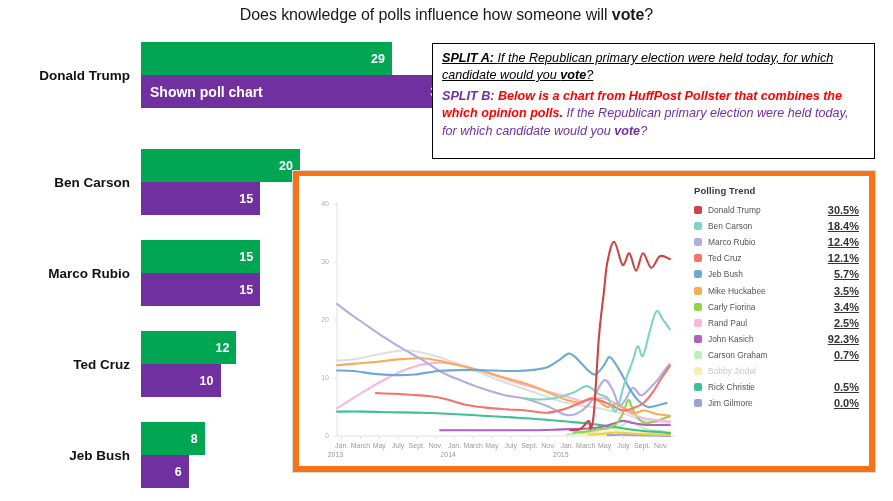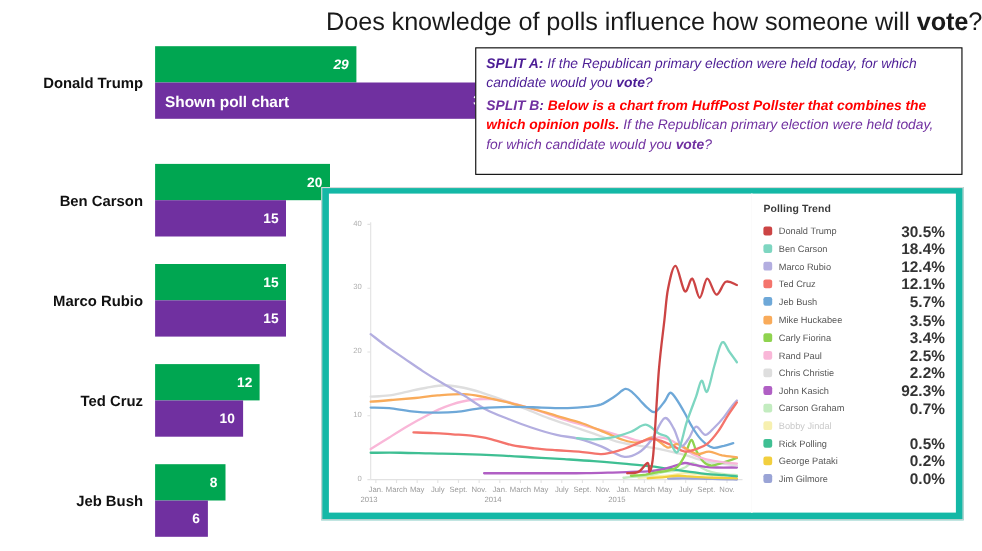--- a/index.html
+++ b/index.html
@@ -9,22 +9,22 @@
     font-family:"Liberation Sans","DejaVu Sans",sans-serif;
     position:relative;
     overflow:hidden;
     -webkit-font-smoothing:antialiased;
   }
   #slide{position:absolute;left:0;top:0;width:893px;height:501px;}
 
   
   .title{
     position:absolute;left:0;top:6px;width:893px;
-    text-align:right;
-    font-size:23px;
+    text-align:center;
+    font-size:16px;
     color:#1a1a1a;
     letter-spacing:-0.1px;
     white-space:nowrap;
   }
   .title b{font-weight:bold;}
 
   
   .barchart{position:absolute;left:0;top:42px;width:430px;height:445px;}
   .barrow{position:absolute;left:0;width:430px;}
   .barlabel{
@@ -59,31 +59,31 @@
     position:absolute;left:432px;top:43px;width:443px;height:116px;
     border:1.5px solid #000000;
     background:#ffffff;
     box-sizing:border-box;
     padding:6px 9px 4px 9px;
     font-style:italic;
     font-size:12.6px;
     line-height:1.38;
   }
   .qline{margin:0 0 0 0;}
-  .qsplitA{color:#4c1d95;}
+  .qsplitA{color:#000000;text-decoration:underline;}
   .qsplitB-label{color:#7030A0;}
   .qred{color:#FF0000;}
   .qpurple{color:#7030A0;}
   .qbox b{font-weight:bold;}
   .qpara2{margin-top:3px;}
 
   
   .huff{
     position:absolute;left:292px;top:170px;width:584px;height:303px;
-    background:#14b8a6;
+    background:#f97316;
     border:1px solid #d9d9d9;
     box-sizing:border-box;
     overflow:hidden;
   }
   .huff-plot{
     position:absolute;left:6px;top:5px;width:384px;height:290px;
     background:#ffffff;
     border-right:1px solid #ededed;
   }
   .axis-y-label{
@@ -121,21 +121,21 @@
     display:flex;align-items:center;
   }
   .legend-sw{
     width:8px;height:8px;border-radius:2px;flex:0 0 auto;margin-right:6px;
   }
   .legend-name{
     font-size:8.4px;color:#555555;flex:1 1 auto;white-space:nowrap;
   }
   .legend-name.faded{color:#c9c9c9;}
   .legend-pct{
-    font-size:14px;font-weight:bold;color:#333333;white-space:nowrap;
+    font-size:11px;font-weight:bold;color:#333333;white-space:nowrap;text-decoration:underline;
   }
 
   
   .footnote{
     position:absolute;left:292px;top:481px;width:600px;
     font-size:7.6px;font-style:italic;color:#7d7d7d;
     white-space:nowrap;
   }
 </style>
 </head>
@@ -144,21 +144,21 @@
 <div id="slide">
 
   <div class="title">
     <span>Does knowledge of polls influence how someone will </span><b>vote</b><span>?</span>
   </div>
 
   <div class="barchart" id="barchart">
       <div class="barrow" style="top: 0px; height: 66px;">
         <div class="barlabel" style="top: 26px;">Donald Trump</div>
         <div class="bars">
-          <div class="bar green" style="width: 183px; font-style: italic;">
+          <div class="bar green" style="width: 251px;">
             <span class="barvalue">29</span>
           </div>
           <div class="bar purple" style="width: 310.05px; padding-left: 17px;">
             <span class="barinner">Shown poll chart</span>
             <span class="barvalue">39</span>
           </div>
         </div>
       </div>
       <div class="barrow" style="top: 107px; height: 66px;">
         <div class="barlabel" style="top: 26px;">Ben Carson</div>
@@ -325,48 +325,38 @@
             <span class="legend-sw" style="background: rgb(143, 211, 79);"></span>
             <span class="legend-name">Carly Fiorina</span>
             <span class="legend-pct">3.4%</span>
           </div>
           <div class="legend-item">
             <span class="legend-sw" style="background: rgb(249, 183, 216);"></span>
             <span class="legend-name">Rand Paul</span>
             <span class="legend-pct">2.5%</span>
           </div>
           <div class="legend-item">
-            <span class="legend-sw" style="background: rgb(222, 222, 222);"></span>
-            <span class="legend-name">Chris Christie</span>
-            <span class="legend-pct">2.2%</span>
-          </div>
-          <div class="legend-item">
             <span class="legend-sw" style="background: rgb(176, 95, 196);"></span>
             <span class="legend-name">John Kasich</span>
             <span class="legend-pct">92.3%</span>
           </div>
           <div class="legend-item">
             <span class="legend-sw" style="background: rgb(195, 236, 192);"></span>
             <span class="legend-name">Carson Graham</span>
             <span class="legend-pct">0.7%</span>
           </div>
           <div class="legend-item">
             <span class="legend-sw" style="background: rgb(247, 240, 176);"></span>
             <span class="legend-name faded">Bobby Jindal</span>
             <span class="legend-pct"></span>
           </div>
           <div class="legend-item">
             <span class="legend-sw" style="background: rgb(63, 191, 147);"></span>
-            <span class="legend-name">Rick Polling</span>
+            <span class="legend-name">Rick Christie</span>
             <span class="legend-pct">0.5%</span>
-          </div>
-          <div class="legend-item">
-            <span class="legend-sw" style="background: rgb(242, 207, 62);"></span>
-            <span class="legend-name">George Pataki</span>
-            <span class="legend-pct">0.2%</span>
           </div>
           <div class="legend-item">
             <span class="legend-sw" style="background: rgb(154, 164, 214);"></span>
             <span class="legend-name">Jim Gilmore</span>
             <span class="legend-pct">0.0%</span>
           </div>
         </div>
     </div>
   </div>
 

